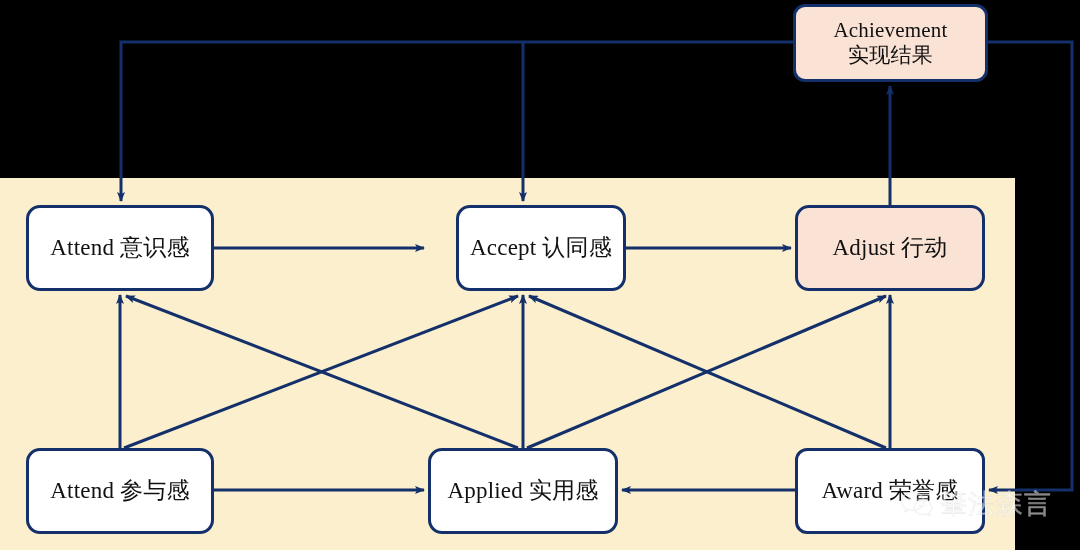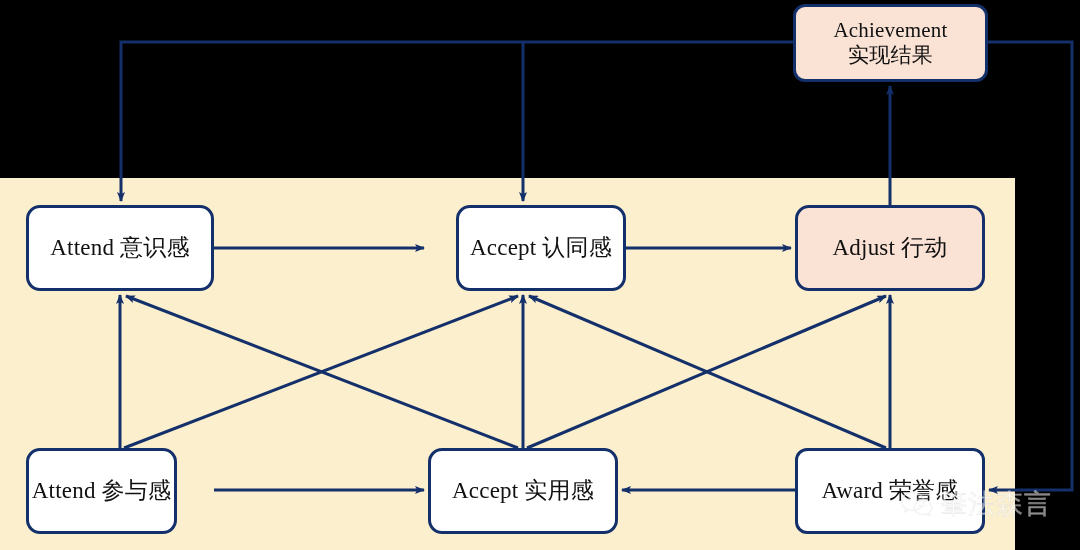--- a/index.html
+++ b/index.html
@@ -52,21 +52,21 @@
   .node-peach { background: #fae2d5; }
 
   #node-achievement {
     left: 793px; top: 4px; width: 195px; height: 78px;
     font-size: 21px;
     border-radius: 12px;
   }
   #node-aware   { left: 26px;  top: 205px; width: 188px; height: 86px; font-size: 23px; }
   #node-accept  { left: 428px; top: 205px; width: 170px; height: 86px; font-size: 23px; margin-left: 28px; }
   #node-adjust  { left: 795px; top: 205px; width: 190px; height: 86px; font-size: 23px; text-align: center; }
-  #node-attend  { left: 26px;  top: 448px; width: 151px; height: 86px; font-size: 23px; }
+  #node-attend  { left: 26px;  top: 448px; width: 188px; height: 86px; font-size: 23px; }
   #node-applied { left: 428px; top: 448px; width: 190px; height: 86px; font-size: 23px; }
   #node-award   { left: 795px; top: 448px; width: 190px; height: 86px; font-size: 23px; border-radius: 12px; }
 
   #watermark {
     position: absolute;
     left: 900px;
     top: 486px;
     display: flex;
     align-items: center;
     gap: 6px;
@@ -137,21 +137,21 @@
 
   <div class="node node-peach" id="node-adjust">
     <span class="node-label">Adjust 行动</span>
   </div>
 
   <div class="node node-white" id="node-attend">
     <span class="node-label">Attend 参与感</span>
   </div>
 
   <div class="node node-white" id="node-applied">
-    <span class="node-label">Accept 实用感</span>
+    <span class="node-label">Applied 实用感</span>
   </div>
 
   <div class="node node-white" id="node-award">
     <span class="node-label">Award 荣誉感</span>
   </div>
 
   <div id="watermark">
     <svg class="wm-logo" viewBox="0 0 40 32">
       <ellipse cx="15" cy="13" rx="13.2" ry="10.6" fill="none" stroke="#e8e8e8" stroke-width="1.6"></ellipse>
       <path d="M8,21.5 L4.5,26 L10.5,23.2" fill="none" stroke="#e8e8e8" stroke-width="1.6"></path>

